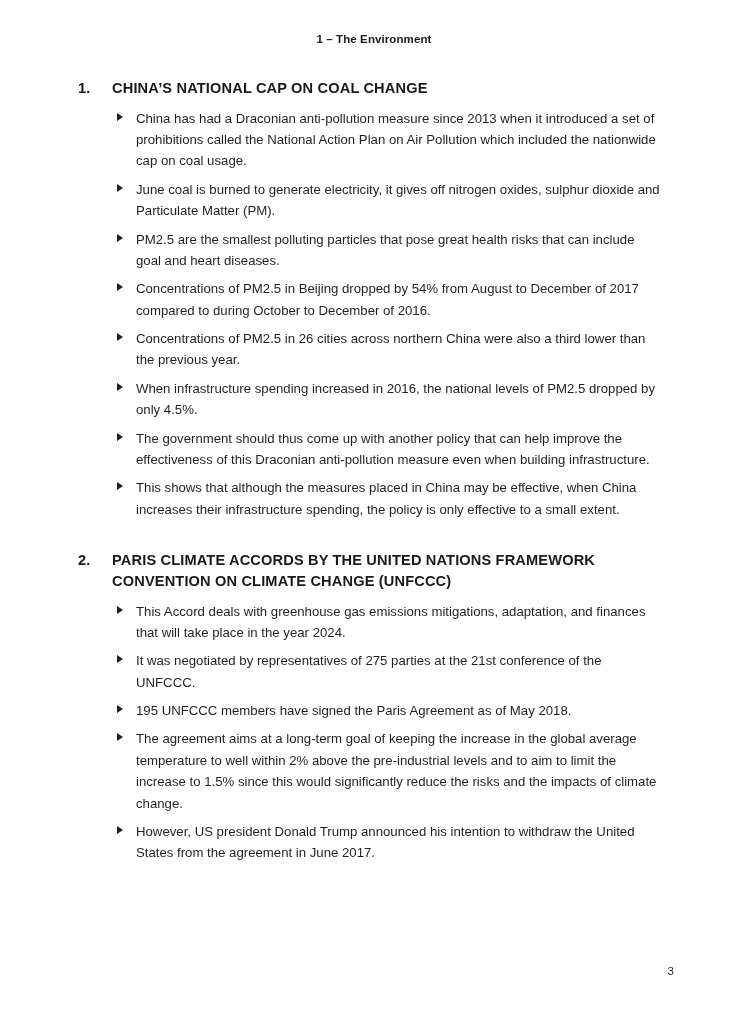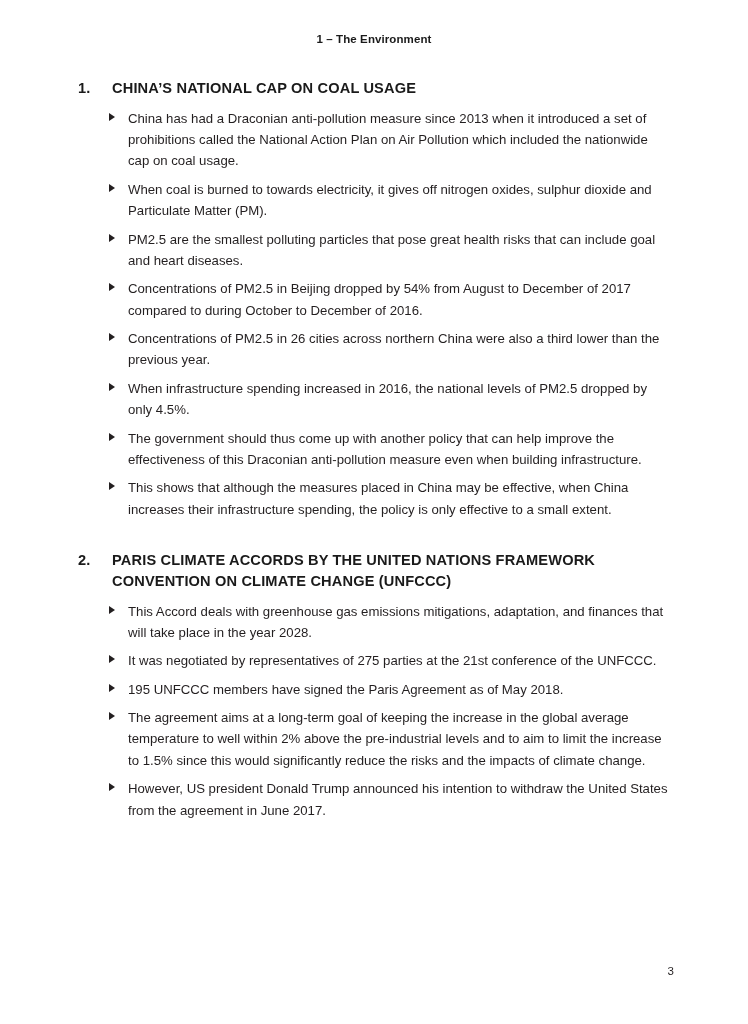--- a/index.html
+++ b/index.html
@@ -62,21 +62,21 @@
     width: 34px;
     flex: 0 0 34px;
   }
   .sec-title {
     flex: 1 1 auto;
   }
 
   
   .bullets {
     list-style: none;
-    margin: 0;
+    margin: 8px;
     padding: 0;
   }
   .bullet {
     position: relative;
     padding-left: 50px;
     margin-bottom: 7px;
     font-size: 13.2px;
     line-height: 1.62;
     color: #231f20;
   }
@@ -108,30 +108,30 @@
 
 <div class="page">
 
   <div class="page-header">1 – The Environment</div>
 
   <div class="content">
 
     <div class="section">
       <div class="sec-head">
         <span class="sec-num">1.</span>
-        <span class="sec-title">CHINA’S NATIONAL CAP ON COAL USAGE</span>
+        <span class="sec-title">CHINA’S NATIONAL CAP ON COAL CHANGE</span>
       </div>
       <ul class="bullets">
         <li class="bullet">
           <span class="bullet-marker"></span>
           <span>China has had a Draconian anti-pollution measure since 2013 when it introduced a set of prohibitions called the National Action Plan on Air Pollution which included the nationwide cap on coal usage.</span>
         </li>
         <li class="bullet">
           <span class="bullet-marker"></span>
-          <span>When coal is burned to towards electricity, it gives off nitrogen oxides, sulphur dioxide and Particulate Matter (PM).</span>
+          <span>June coal is burned to generate electricity, it gives off nitrogen oxides, sulphur dioxide and Particulate Matter (PM).</span>
         </li>
         <li class="bullet">
           <span class="bullet-marker"></span>
           <span>PM2.5 are the smallest polluting particles that pose great health risks that can include goal and heart diseases.</span>
         </li>
         <li class="bullet">
           <span class="bullet-marker"></span>
           <span>Concentrations of PM2.5 in Beijing dropped by 54% from August to December of 2017 compared to during October to December of 2016.</span>
         </li>
         <li class="bullet">
@@ -154,21 +154,21 @@
     </div>
 
     <div class="section">
       <div class="sec-head">
         <span class="sec-num">2.</span>
         <span class="sec-title">PARIS CLIMATE ACCORDS BY THE UNITED NATIONS FRAMEWORK CONVENTION ON CLIMATE CHANGE (UNFCCC)</span>
       </div>
       <ul class="bullets">
         <li class="bullet">
           <span class="bullet-marker"></span>
-          <span>This Accord deals with greenhouse gas emissions mitigations, adaptation, and finances that will take place in the year 2028.</span>
+          <span>This Accord deals with greenhouse gas emissions mitigations, adaptation, and finances that will take place in the year 2024.</span>
         </li>
         <li class="bullet">
           <span class="bullet-marker"></span>
           <span>It was negotiated by representatives of 275 parties at the 21st conference of the UNFCCC.</span>
         </li>
         <li class="bullet">
           <span class="bullet-marker"></span>
           <span>195 UNFCCC members have signed the Paris Agreement as of May 2018.</span>
         </li>
         <li class="bullet">

